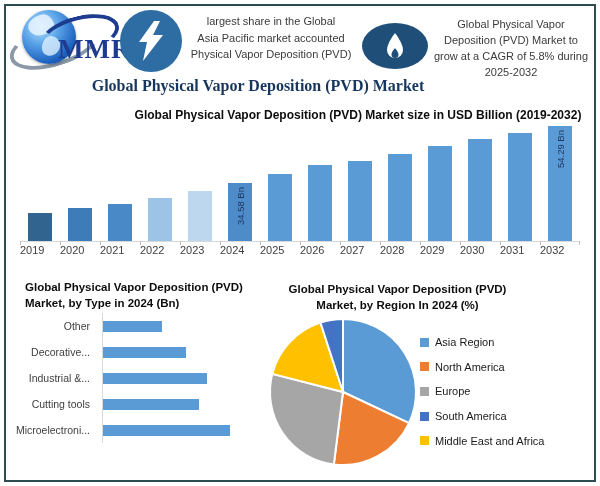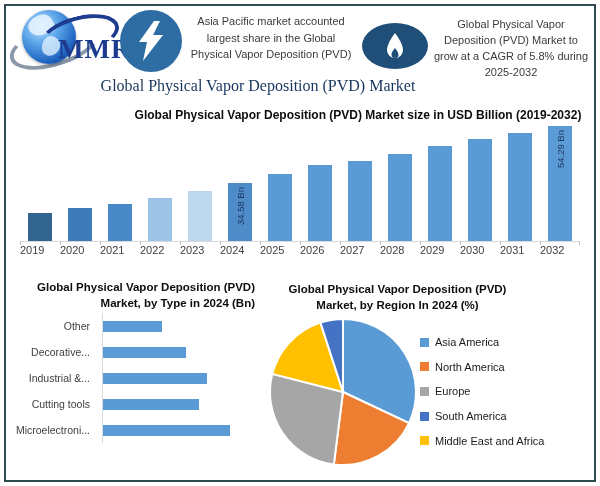--- a/index.html
+++ b/index.html
@@ -27,37 +27,37 @@
   .badge-bolt{left:120px;top:10px;width:62px;height:62px;border-radius:50%;background:#2e6da4;}
   .badge-flame{left:362px;top:23px;width:66px;height:46px;border-radius:50%;background:#1f4e79;}
 
   .hl-left{position:absolute;left:184px;top:13px;width:174px;text-align:center;
            font-size:11px;line-height:1.5;color:#3b3b3b;}
   .hl-right{position:absolute;left:432px;top:17px;width:158px;font-size:11px;line-height:1.45;color:#3b3b3b;}
   .hl-right .cagr{font-weight:bold;font-size:12.5px;color:#1a1a1a;padding-left:18px;margin-bottom:3px;}
   .hl-right .line{text-align:center;white-space:nowrap;}
 
   .main-title{position:absolute;left:20px;top:77px;width:476px;text-align:center;
-              font-family:"Liberation Serif",serif;font-weight:normal;font-size:16px;color:#17365d;}
+              font-family:"Liberation Serif",serif;font-weight:bold;font-size:16px;color:#17365d;}
 
   
   .chart1-title{position:absolute;left:128px;top:108px;width:460px;text-align:center;white-space:nowrap;
                 font-weight:bold;font-size:12px;color:#0d0d0d;}
   .chart1-plot{position:absolute;left:20px;top:125px;width:560px;height:116px;
                display:flex;align-items:flex-end;border-bottom:1px solid #d9d9d9;}
   .slot{width:40px;display:flex;justify-content:center;align-items:flex-end;height:100%;}
   .vbar{width:24px;display:flex;justify-content:center;align-items:flex-start;}
   .vbar span{writing-mode:vertical-rl;transform:rotate(180deg);font-size:9.5px;color:#1f3864;
              padding-bottom:4px;white-space:nowrap;}
   .chart1-xlabels{position:absolute;left:20px;top:244px;width:560px;display:flex;}
   .chart1-xlabels div{width:40px;font-size:11px;color:#404040;}
   .tick{position:absolute;top:241px;width:1px;height:4px;background:#bfbfbf;}
 
   
-  .chart2-title{position:absolute;left:25px;top:280px;width:230px;text-align:right;
+  .chart2-title{position:absolute;left:25px;top:280px;width:230px;text-align:left;
                 font-weight:bold;font-size:11.5px;line-height:1.35;color:#0d0d0d;}
   .chart2-rows{position:absolute;left:10px;top:313px;width:245px;}
   .hrow{display:flex;align-items:center;height:26px;}
   .hrow .cat{width:80px;text-align:right;font-size:10.5px;color:#404040;padding-right:12px;white-space:nowrap;}
   .hrow .track{flex:1;border-left:1px solid #d9d9d9;height:100%;display:flex;align-items:center;}
   .hbar{height:11px;}
 
   
   .chart3-title{position:absolute;left:280px;top:282px;width:235px;text-align:center;
                 font-weight:bold;font-size:11.5px;line-height:1.35;color:#0d0d0d;}
@@ -83,22 +83,22 @@
     <div class="logo-text">MMR</div>
   </div>
 
   <div class="badge badge-bolt">
     <svg width="34" height="42" viewBox="0 0 34 42">
       <path d="M20 1 L5 22 L13 22 L9 41 L29 15 L19 15 L26 1 Z" fill="#ffffff"></path>
     </svg>
   </div>
 
   <div class="hl-left">
+    <div>largest share in the Global</div>
     <div>Asia Pacific market accounted</div>
-    <div>largest share in the Global</div>
     <div>Physical Vapor Deposition (PVD)</div>
   </div>
 
   <div class="badge badge-flame">
     <svg width="24" height="30" viewBox="0 0 24 30">
       <path d="M12 2 C12 2 4 12 4 19 a8 8 0 0 0 16 0 C20 12 12 2 12 2 Z" fill="#ffffff"></path>
       <path d="M12 17 C12 17 8.5 21 8.5 23.4 a3.5 3.5 0 0 0 7 0 C15.5 21 12 17 12 17 Z" fill="#1f4e79"></path>
     </svg>
   </div>
 
@@ -217,21 +217,21 @@
         <path d="M 76 76 L 76.00 3.00 A 73 73 0 0 1 142.05 107.08 Z" fill="#5B9BD5" stroke="#ffffff" stroke-width="2" stroke-linejoin="round"></path>
         <path d="M 76 76 L 142.05 107.08 A 73 73 0 0 1 66.85 148.42 Z" fill="#ED7D31" stroke="#ffffff" stroke-width="2" stroke-linejoin="round"></path>
         <path d="M 76 76 L 66.85 148.42 A 73 73 0 0 1 5.29 57.85 Z" fill="#A6A6A6" stroke="#ffffff" stroke-width="2" stroke-linejoin="round"></path>
         <path d="M 76 76 L 5.29 57.85 A 73 73 0 0 1 53.44 6.57 Z" fill="#FFC000" stroke="#ffffff" stroke-width="2" stroke-linejoin="round"></path>
         <path d="M 76 76 L 53.44 6.57 A 73 73 0 0 1 76.00 3.00 Z" fill="#4472C4" stroke="#ffffff" stroke-width="2" stroke-linejoin="round"></path>
       </svg>
   </div>
   <div class="legend">
       <div class="legend-item">
         <div class="sw" style="background: rgb(91, 155, 213);"></div>
-        <span class="lb">Asia America</span>
+        <span class="lb">Asia Region</span>
       </div>
       <div class="legend-item">
         <div class="sw" style="background: rgb(237, 125, 49);"></div>
         <span class="lb">North America</span>
       </div>
       <div class="legend-item">
         <div class="sw" style="background: rgb(166, 166, 166);"></div>
         <span class="lb">Europe</span>
       </div>
       <div class="legend-item">

